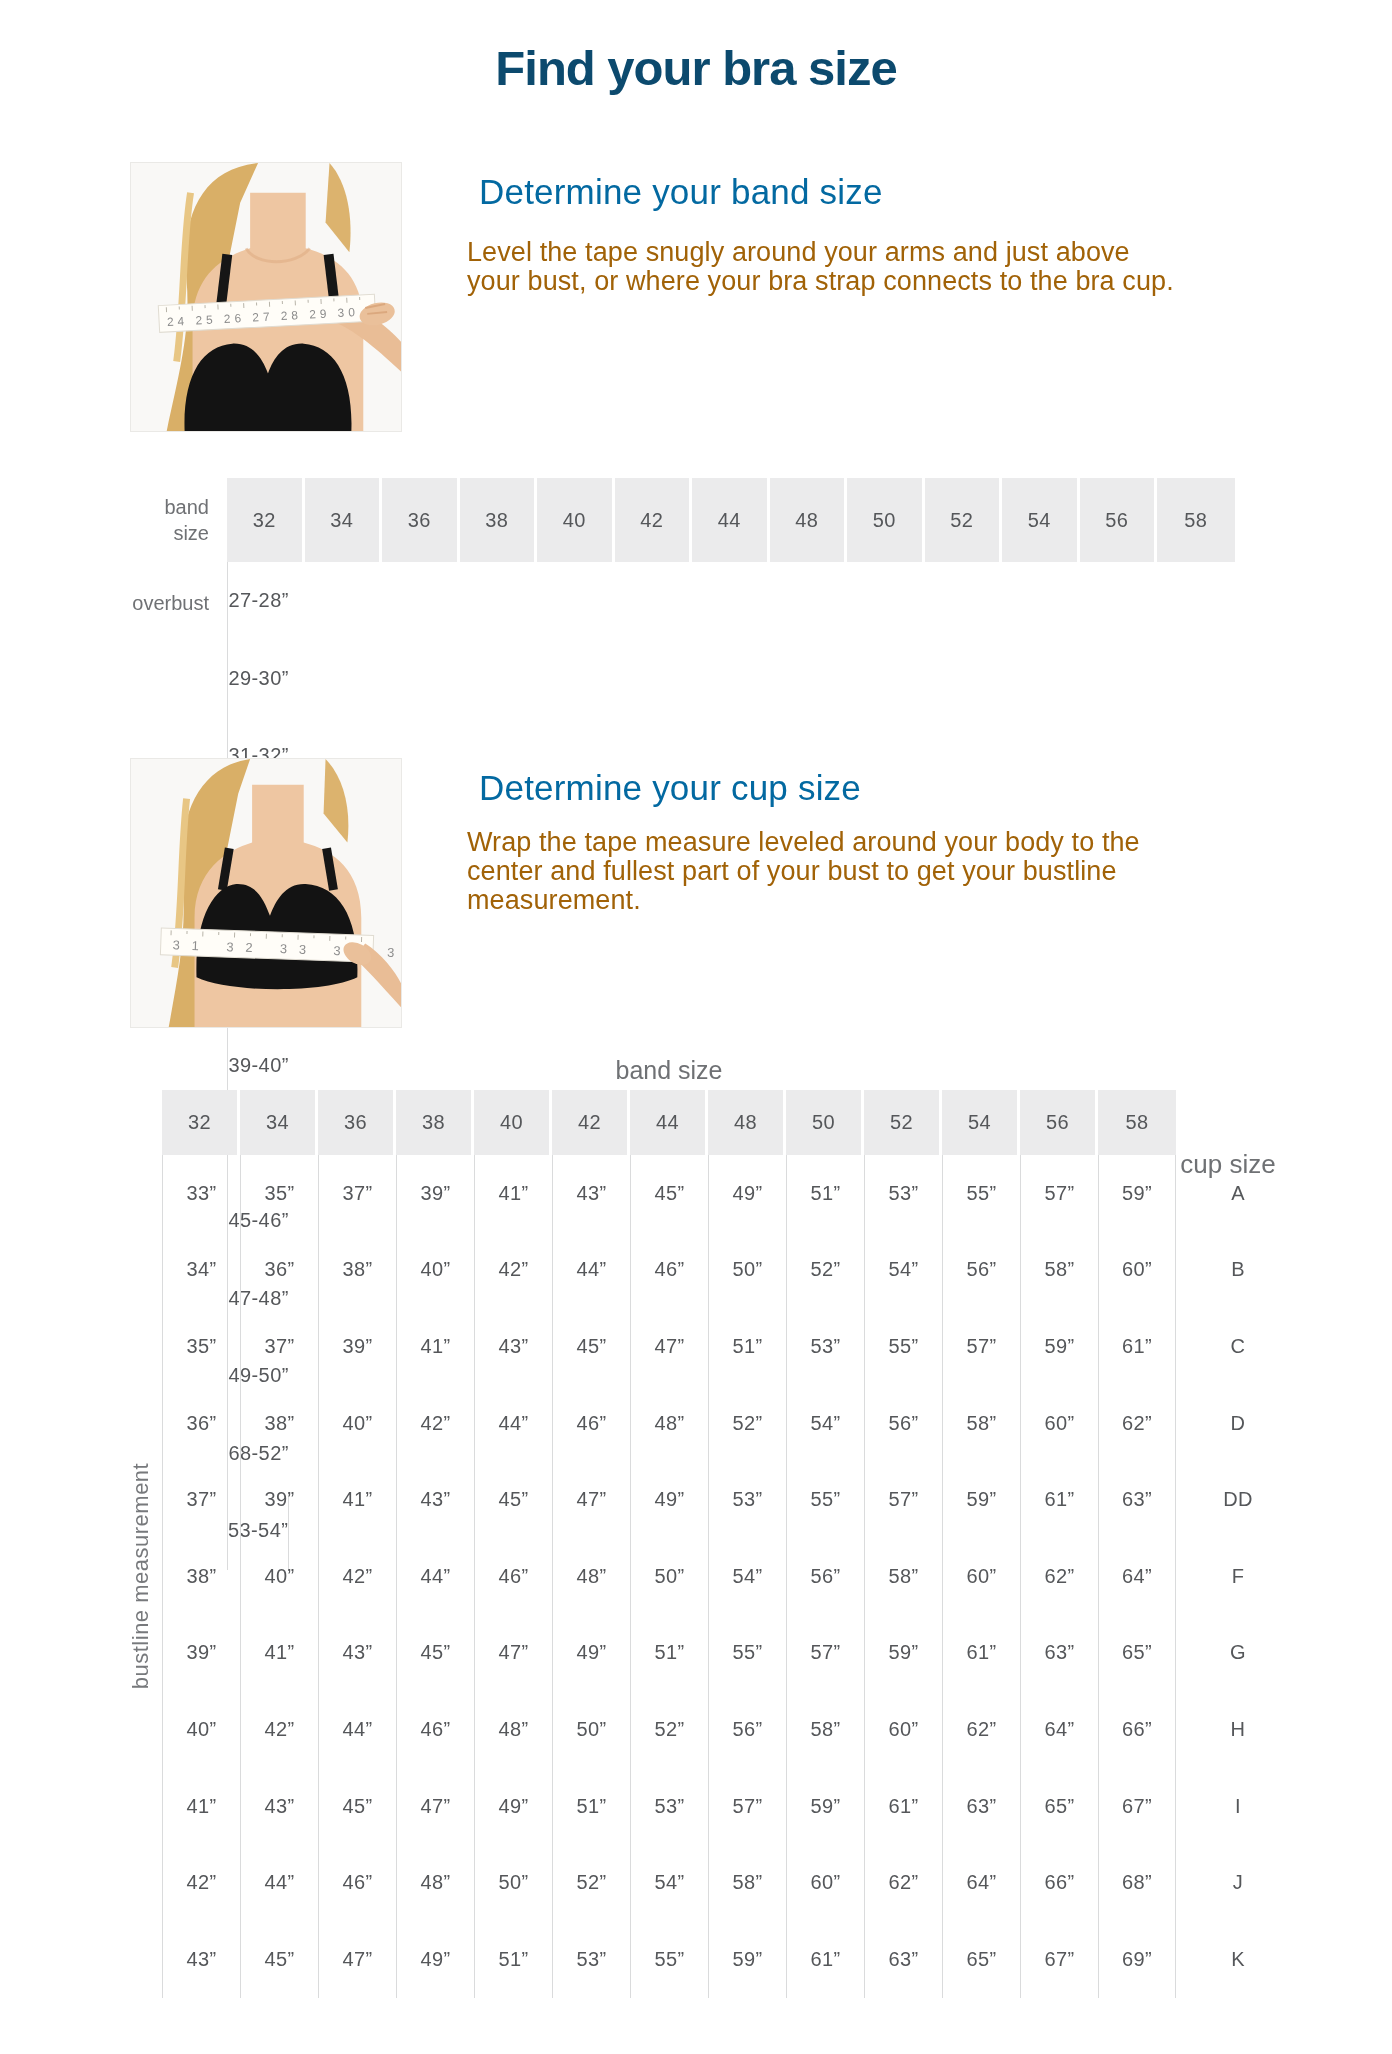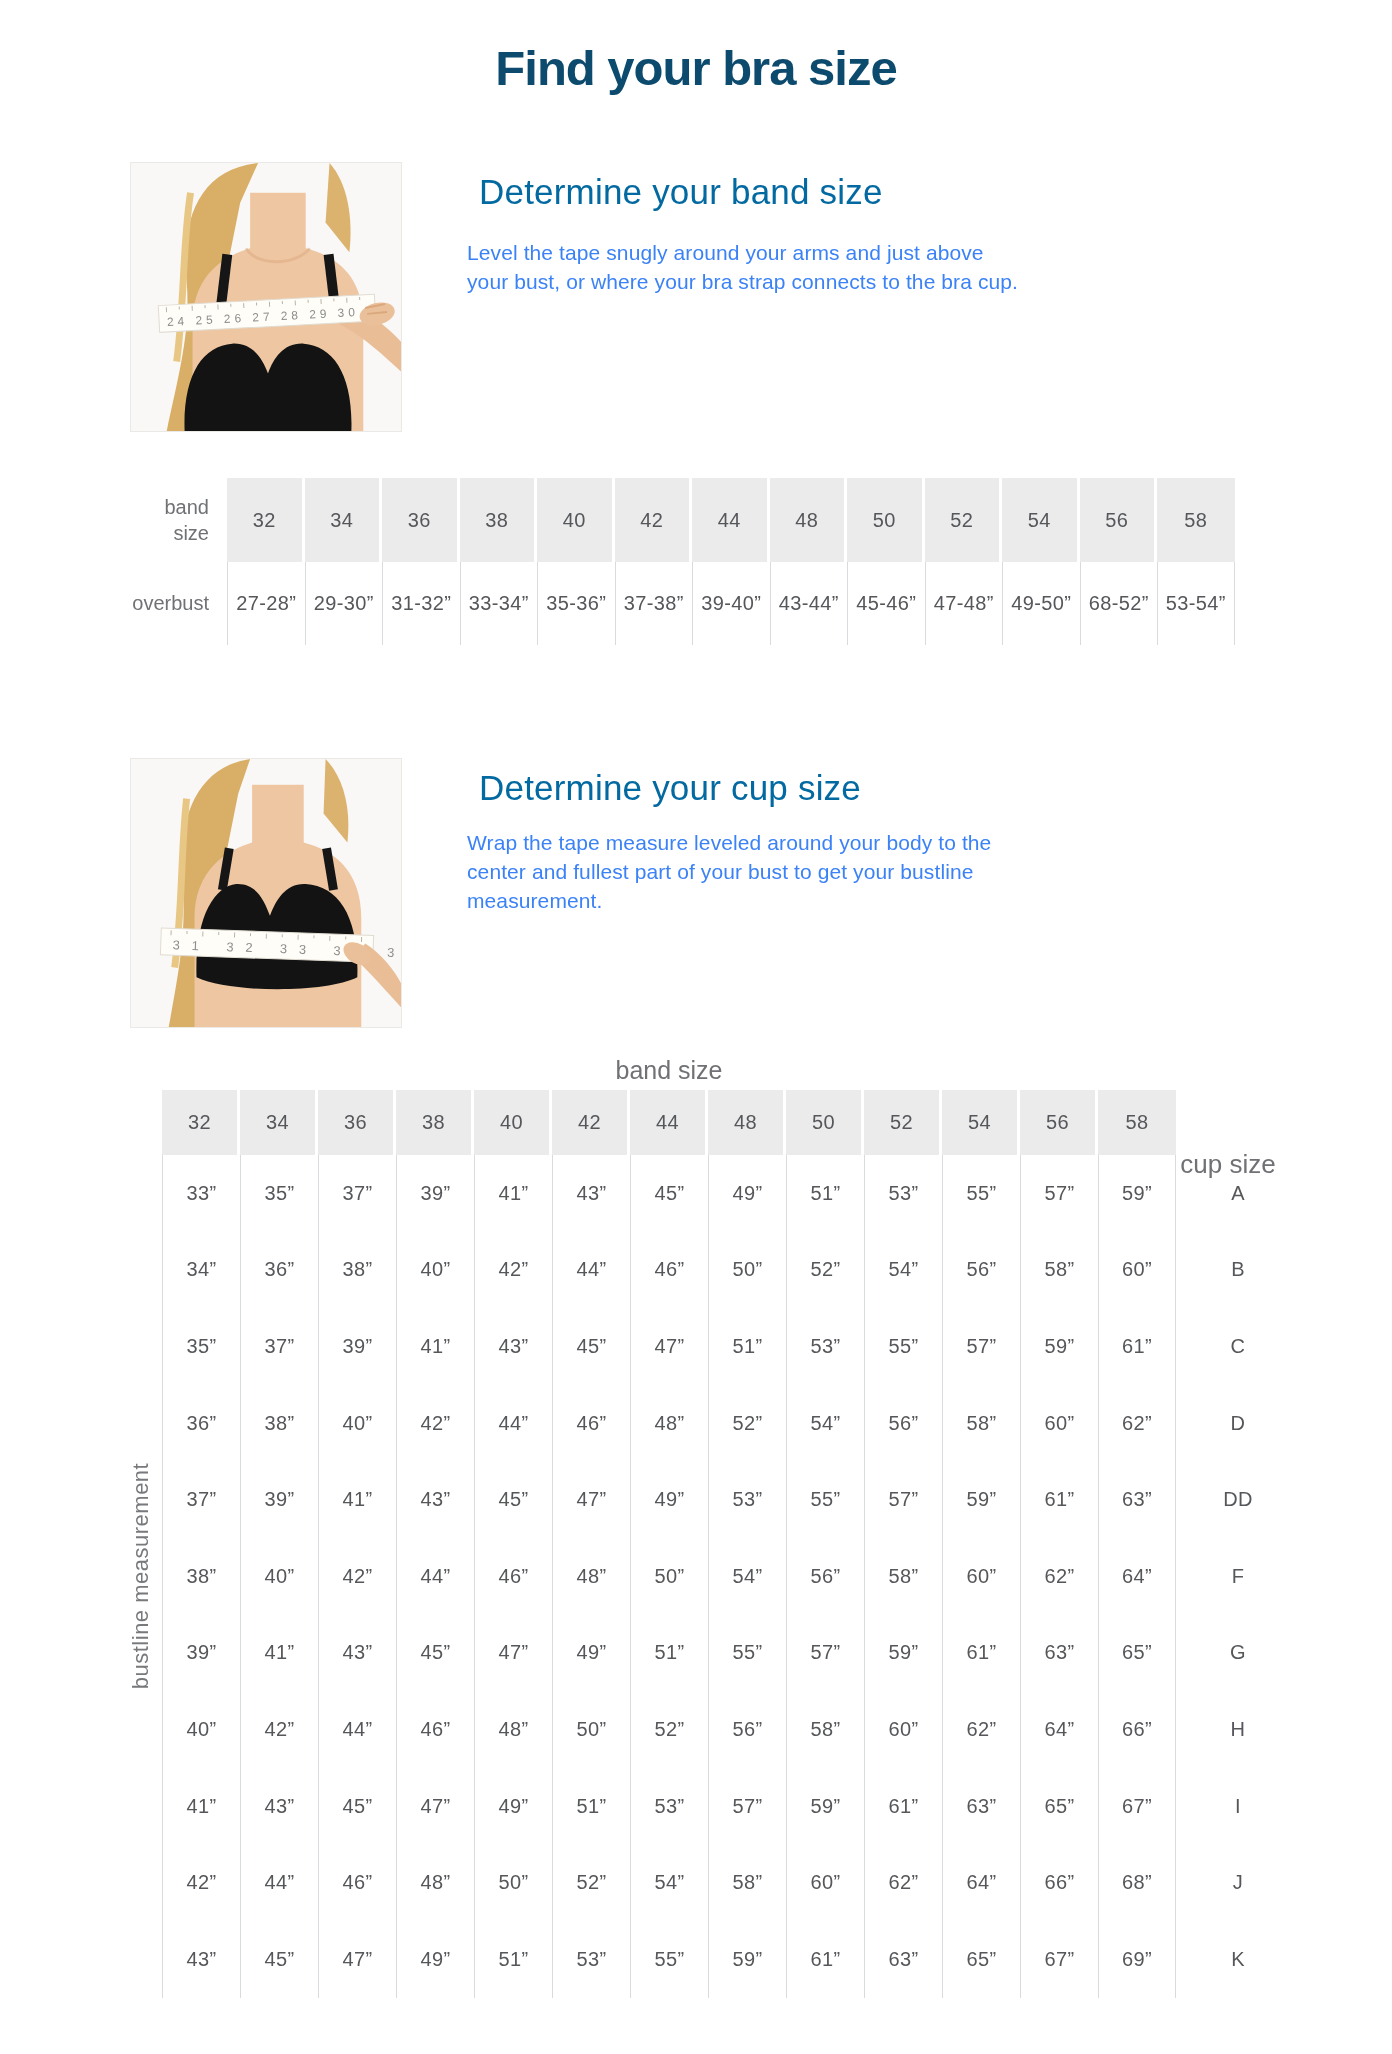--- a/index.html
+++ b/index.html
@@ -4,22 +4,22 @@
 <style>
   html,body{margin:0;padding:0;background:#fff;}
   .page{position:relative;width:1392px;height:2054px;background:#fff;overflow:hidden;
         font-family:"Liberation Sans",sans-serif;}
   
   .h1{position:absolute;top:40px;left:0;width:100%;text-align:center;margin:0;
       font-size:49px;font-weight:700;letter-spacing:-1px;color:#0c4a6e;}
   .h2{position:absolute;margin:12px;font-weight:400;font-size:35px;color:#0369a1;letter-spacing:.2px;}
   #h2-band{left:467px;top:160px;}
   #h2-cup{left:467px;top:756px;}
-  .desc{position:absolute;left:467px;margin:0;font-size:21px;line-height:29px;
-        color:#3b82f6;letter-spacing:.1px;}
+  .desc{position:absolute;left:467px;margin:0;font-size:27px;line-height:29px;
+        color:#a16207;letter-spacing:.1px;}
   #desc-band{top:238px;}
   #desc-cup{top:828px;}
   
   .photo{position:absolute;left:130px;width:272px;height:270px;box-sizing:border-box;
          border:1px solid #eae9e6;background:#faf9f7;}
   #photo-band{top:162px;}
   #photo-cup{top:758px;}
   .photo svg{display:block;width:100%;height:100%;}
   
   .num{font-size:20px;color:#55575a;letter-spacing:.4px;}
@@ -28,21 +28,21 @@
   
   #t1{position:absolute;left:0;top:478px;width:1392px;height:167px;padding-left:12px;}
   #t1-label{position:absolute;left:0;top:0;width:209px;height:84px;display:flex;
             flex-direction:column;align-items:flex-end;justify-content:center;
             font-size:20px;line-height:26px;}
   #t1-header{position:absolute;left:227px;top:0;height:84px;display:flex;}
   .ghcell{flex:0 0 77.5px;box-sizing:border-box;background:#ebebec;border-right:3px solid #fff;}
   .ghcell:last-child{border-right:none;}
   #overbust-label{position:absolute;left:0;top:84px;width:209px;height:83px;display:flex;
                   align-items:center;justify-content:flex-end;font-size:20px;}
-  #overbust-row{position:absolute;left:227px;top:84px;height:83px;display:flex;}
+  #overbust-row{position:absolute;left:227px;top:84px;height:83px;display:flex;flex-direction:column;}
   .obcell{flex:0 0 77.5px;box-sizing:border-box;border-left:1px solid #dadbdc;}
   .obcell:last-child{border-right:1px solid #dadbdc;}
   
   #t2-title{position:absolute;left:669px;top:1056px;transform:translateX(-50%);
             font-size:25px;}
   #t2-header{position:absolute;left:162px;top:1090px;height:65px;display:flex;}
   .ghcell2{flex:0 0 78px;box-sizing:border-box;background:#ebebec;border-right:3px solid #fff;}
   .ghcell2:last-child{border-right:none;}
   #cupsize-label{position:absolute;left:1228px;top:1164px;transform:translate(-50%,-50%);
                  font-size:26px;}

